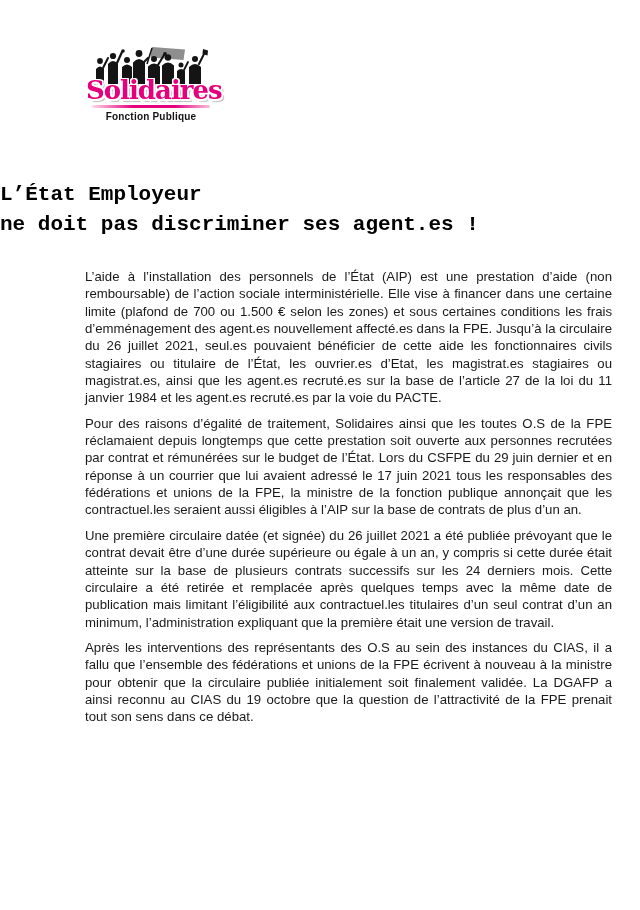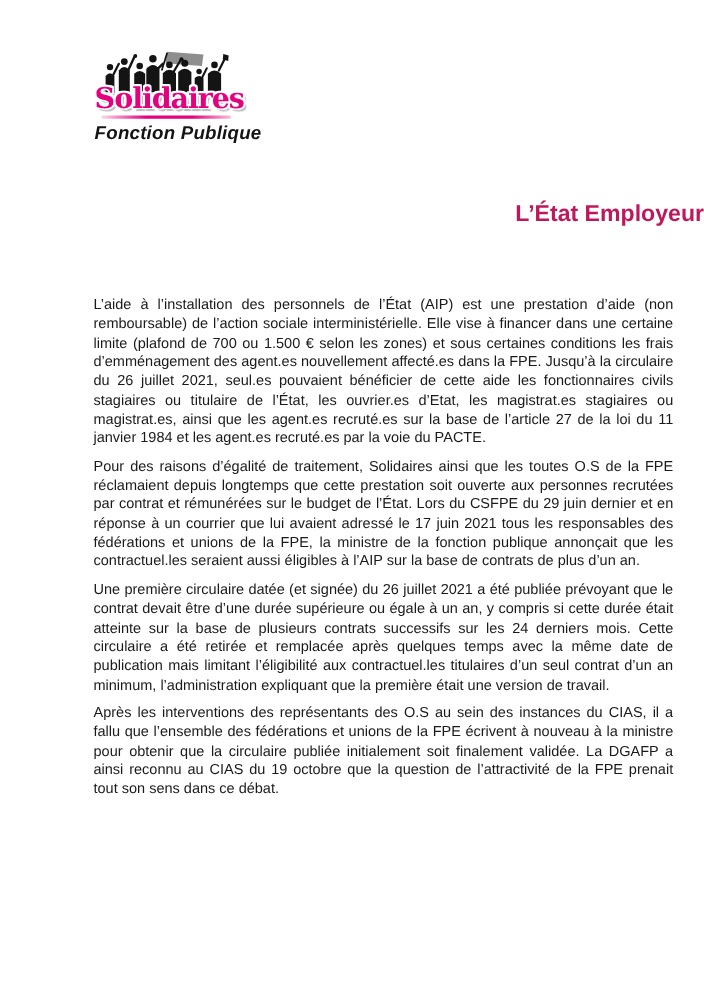--- a/index.html
+++ b/index.html
@@ -39,50 +39,50 @@
     z-index: 2;
   }
   .logo-swoosh {
     height: 3px;
     margin: 2px 6px 3px 6px;
     border-radius: 3px;
     background: linear-gradient(90deg,
       rgba(229,0,125,0.15), #e5007d 35%, #e5007d 70%, rgba(229,0,125,0.25));
   }
   .logo-sub {
-    font-size: 17px;
+    font-size: 10px;
     font-weight: bold;
     color: #141414;
     letter-spacing: 0.2px;
     white-space: nowrap;
-    font-style: italic;
   }
 
   
   .dateline {
     position: absolute;
     top: 111px;
     right: 64px;
     font-size: 14.5px;
     font-weight: bold;
     color: #000;
     white-space: nowrap;
   }
 
   
   .title {
     position: absolute;
     top: 180px;
     left: 0;
     width: 640px;
-    text-align: right;
-    color: #be185d;
+    text-align: left;
+    color: #000000;
     font-weight: bold;
     font-size: 21px;
     line-height: 30px;
+    font-family: Liberation Mono, monospace;
   }
 
   
   .body {
     position: absolute;
     left: 57px;
     top: 268px;
     width: 527px;
     font-size: 13.2px;
     line-height: 17.35px;
@@ -139,20 +139,21 @@
       </g>
     </svg>
     <div class="logo-word">Solidaires</div>
     <div class="logo-swoosh"></div>
     <div class="logo-sub">Fonction Publique</div>
   </div>
 
 
   <div class="title">
     <div>L’État Employeur</div>
+    <div>ne doit pas discriminer ses agent.es !</div>
   </div>
 
   <div class="body">
     <p>L’aide à l’installation des personnels de l’État (AIP) est une prestation d’aide (non remboursable) de l’action sociale interministérielle. Elle vise à financer dans une certaine limite (plafond de 700 ou 1.500 € selon les zones) et sous certaines conditions les frais d’emménagement des agent.es nouvellement affecté.es dans la FPE. Jusqu’à la circulaire du 26 juillet 2021, seul.es pouvaient bénéficier de cette aide les fonctionnaires civils stagiaires ou titulaire de l’État, les ouvrier.es d’Etat, les magistrat.es stagiaires ou magistrat.es, ainsi que les agent.es recruté.es sur la base de l’article 27 de la loi du 11 janvier 1984 et les agent.es recruté.es par la voie du PACTE.</p>
     <p>Pour des raisons d’égalité de traitement, Solidaires ainsi que les toutes O.S de la FPE réclamaient depuis longtemps que cette prestation soit ouverte aux personnes recrutées par contrat et rémunérées sur le budget de l’État. Lors du CSFPE du 29 juin dernier et en réponse à un courrier que lui avaient adressé le 17 juin 2021 tous les responsables des fédérations et unions de la FPE, la ministre de la fonction publique annonçait que les contractuel.les seraient aussi éligibles à l’AIP sur la base de contrats de plus d’un an.</p>
     <p>Une première circulaire datée (et signée) du 26 juillet 2021 a été publiée prévoyant que le contrat devait être d’une durée supérieure ou égale à un an, y compris si cette durée était atteinte sur la base de plusieurs contrats successifs sur les 24 derniers mois. Cette circulaire a été retirée et remplacée après quelques temps avec la même date de publication mais limitant l’éligibilité aux contractuel.les titulaires d’un seul contrat d’un an minimum, l’administration expliquant que la première était une version de travail.</p>
     <p>Après les interventions des représentants des O.S au sein des instances du CIAS, il a fallu que l’ensemble des fédérations et unions de la FPE écrivent à nouveau à la ministre pour obtenir que la circulaire publiée initialement soit finalement validée. La DGAFP a ainsi reconnu au CIAS du 19 octobre que la question de l’attractivité de la FPE prenait tout son sens dans ce débat.</p>
   </div>
 
 </div>

